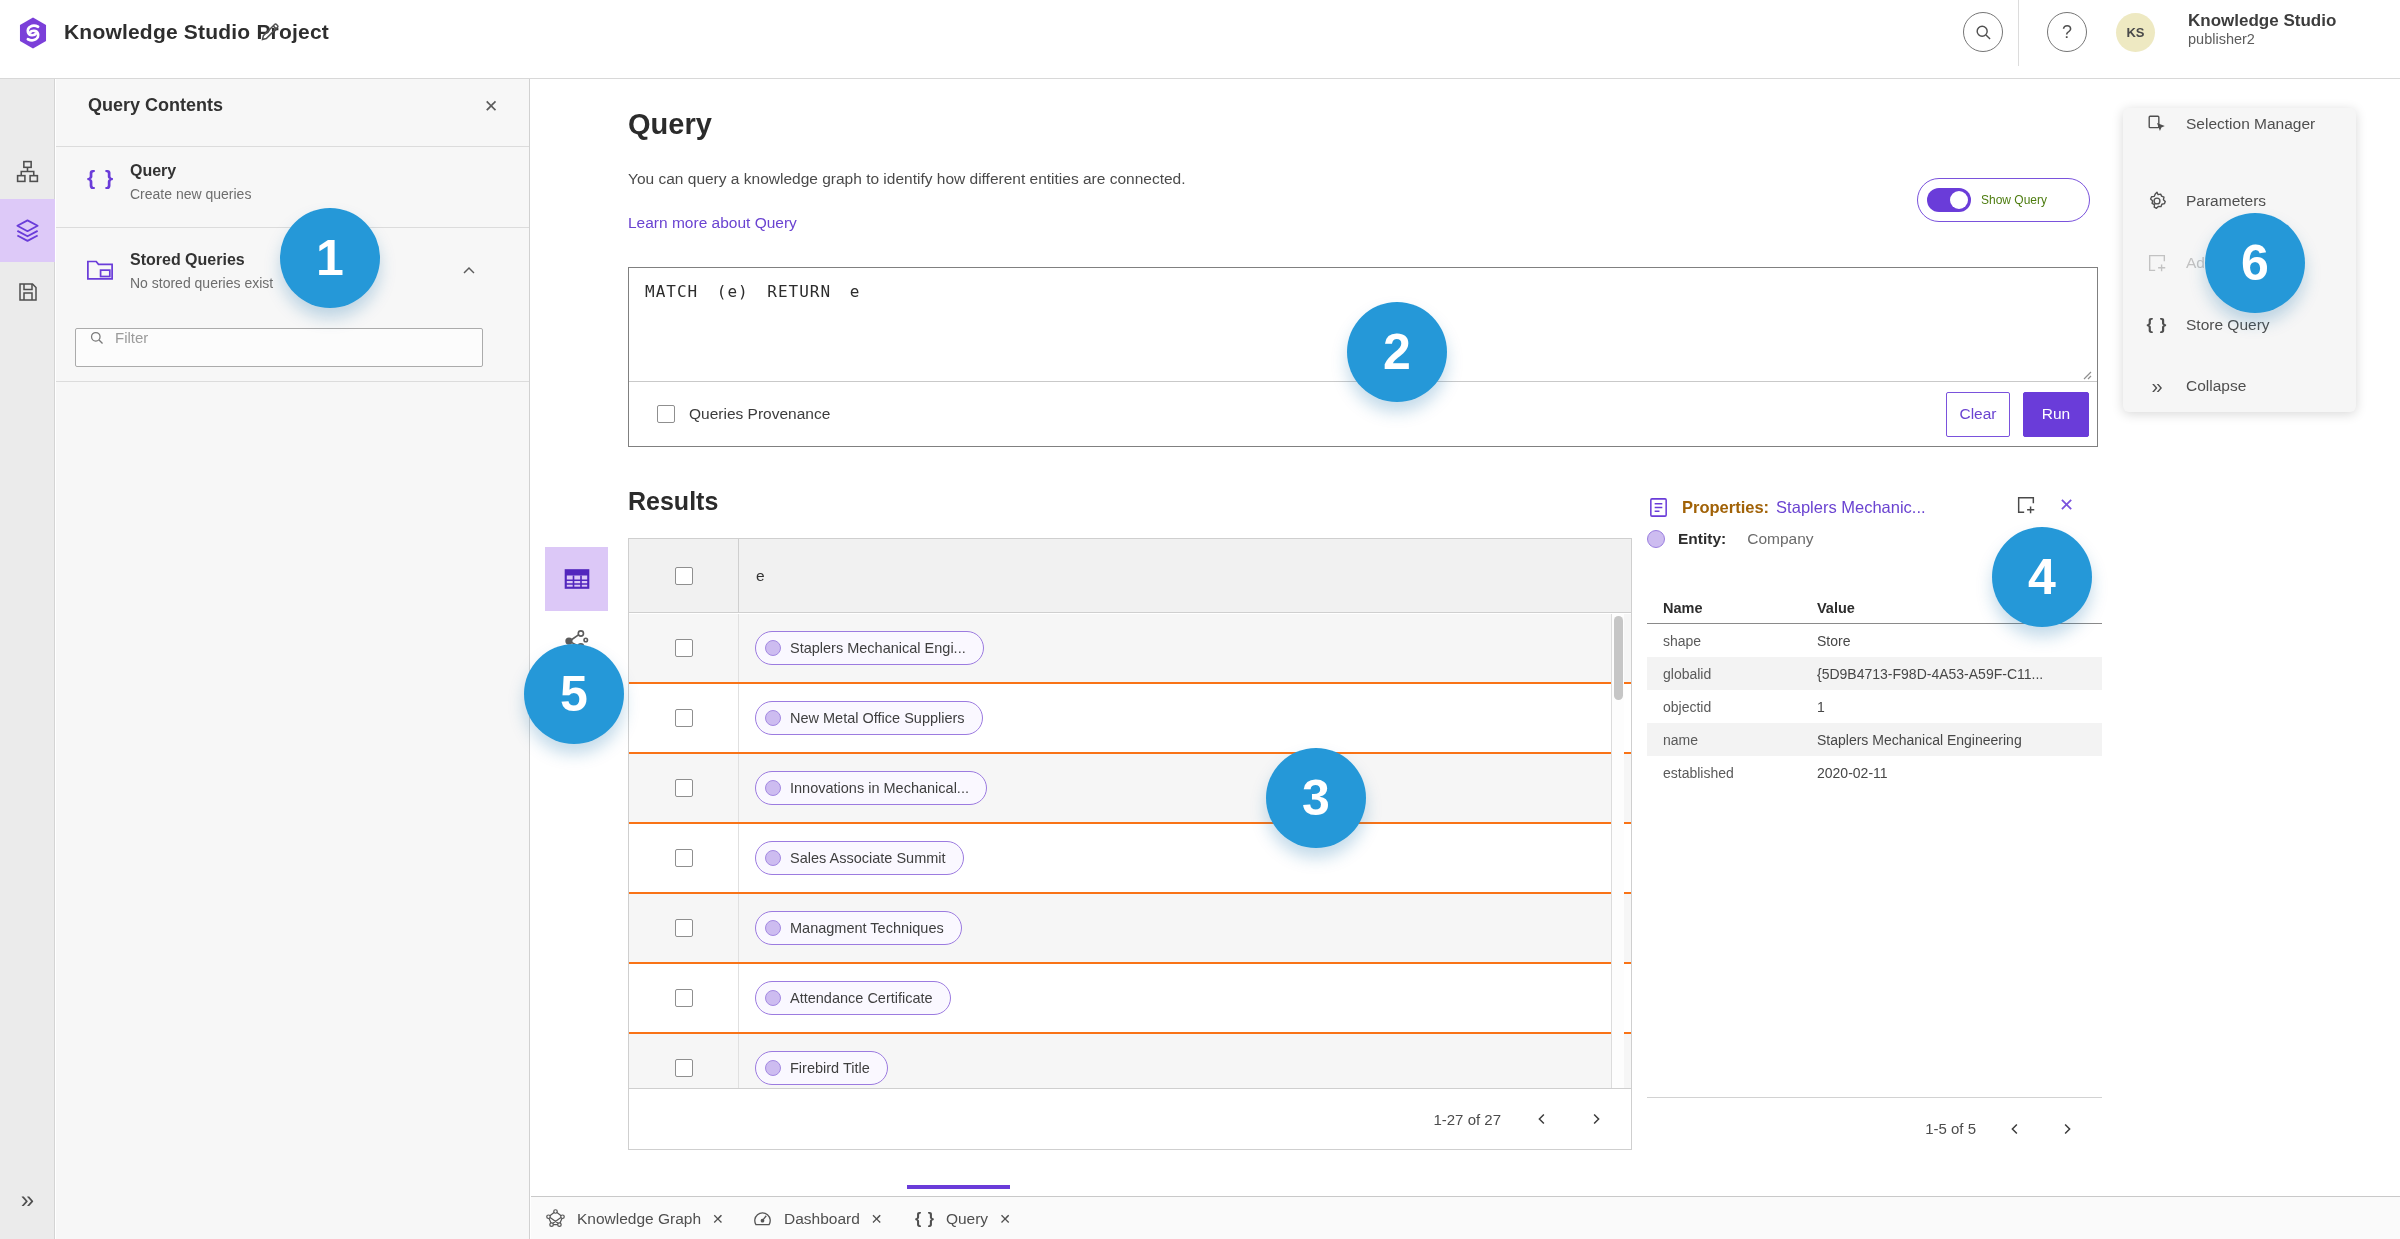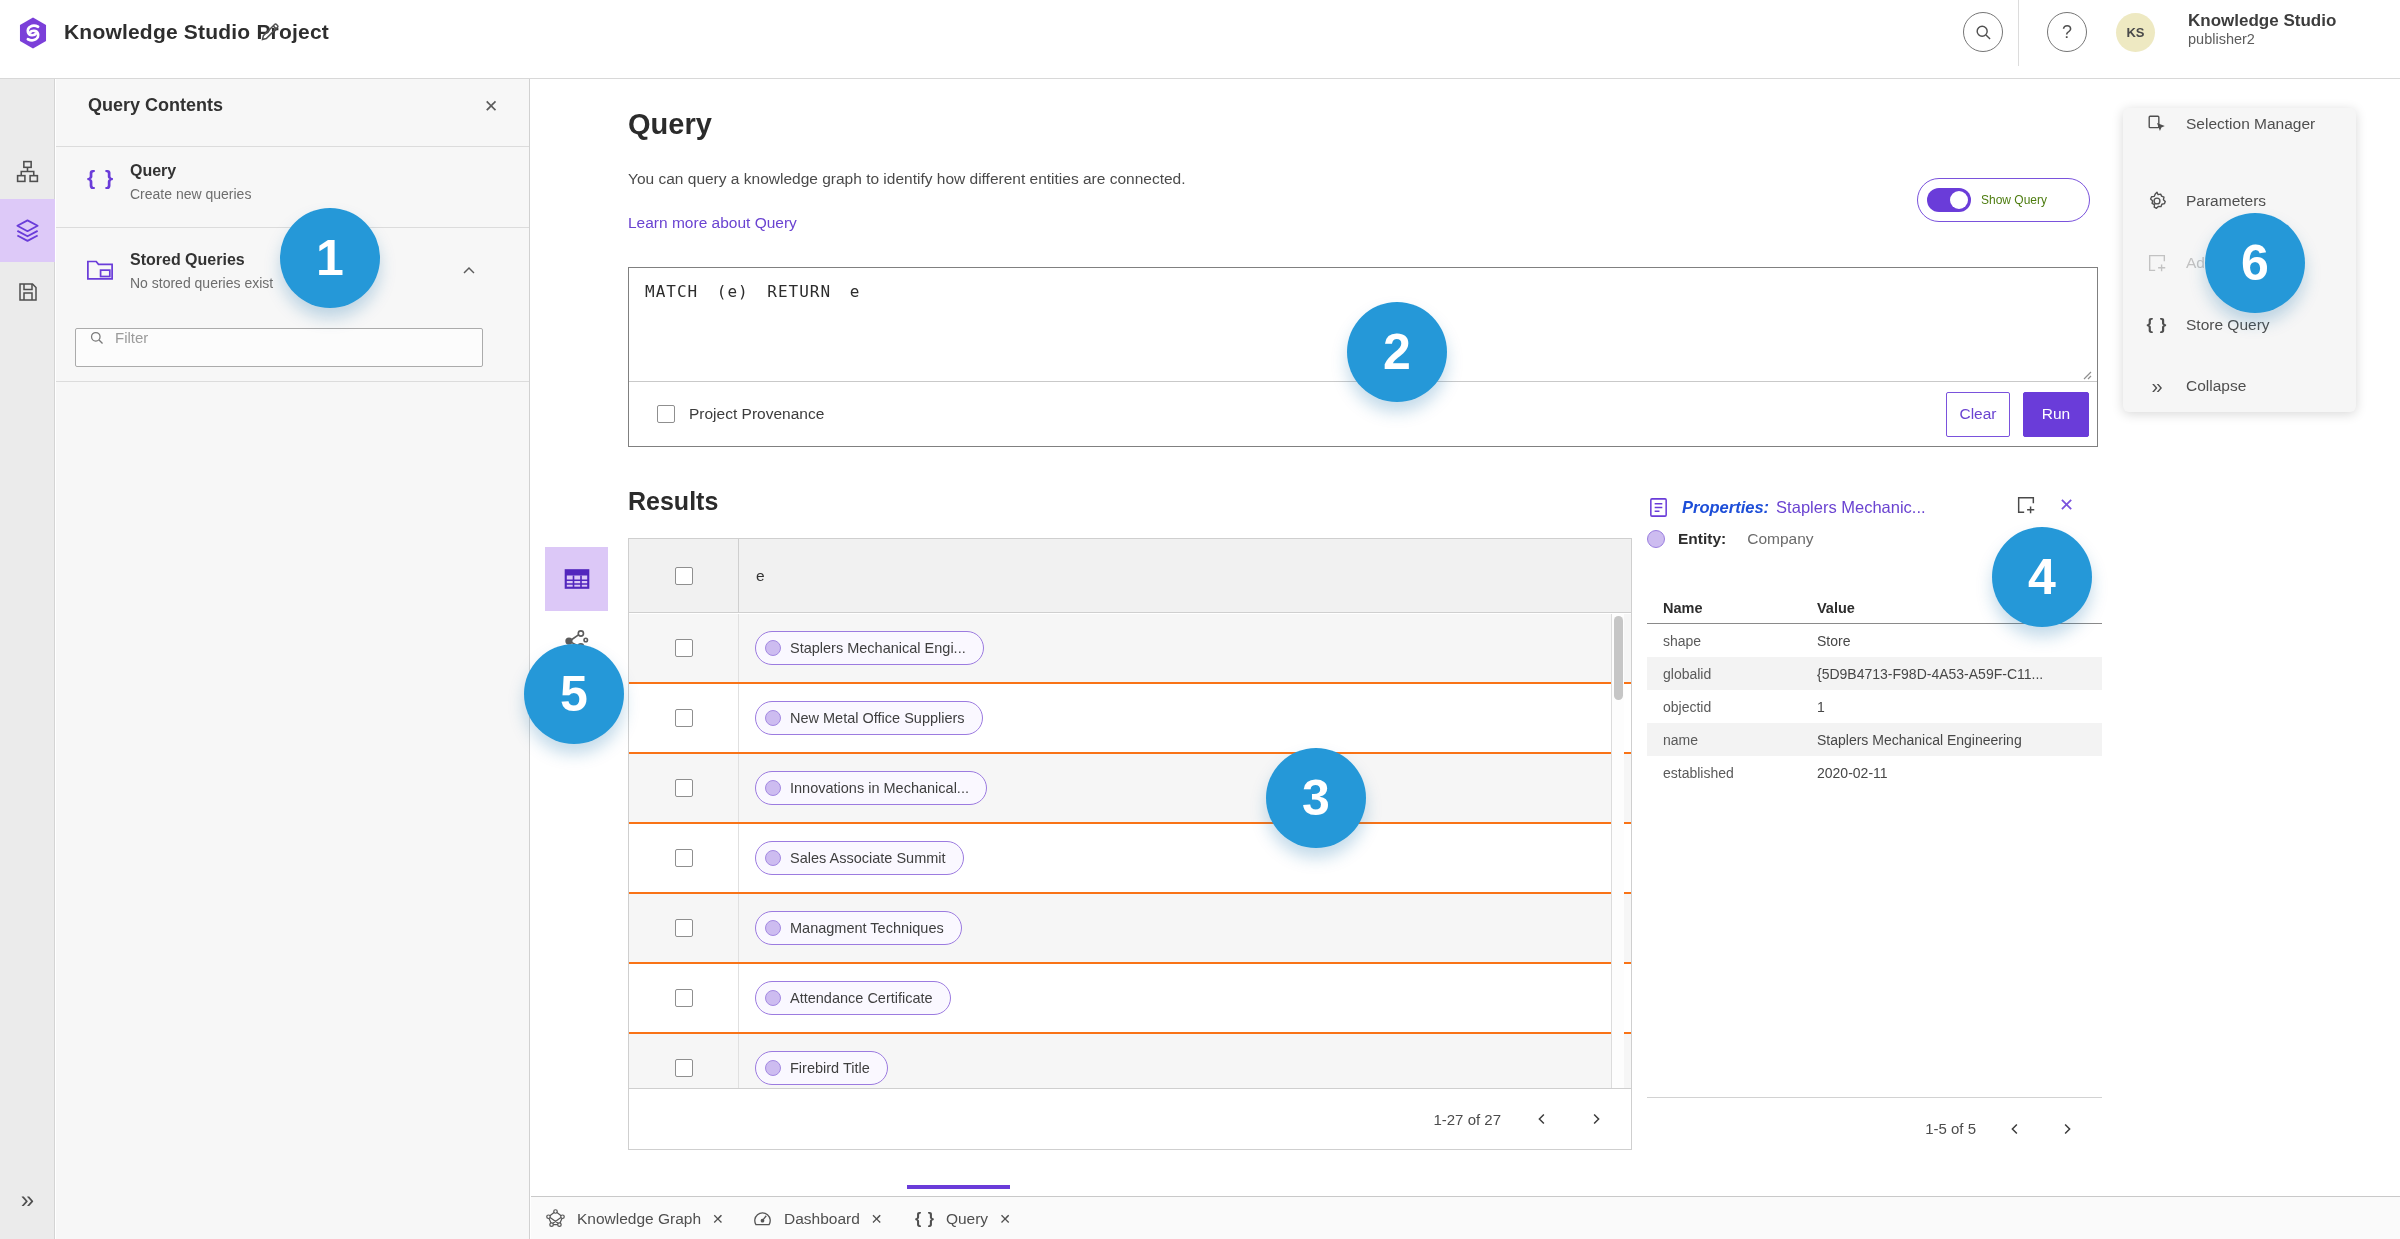--- a/index.html
+++ b/index.html
@@ -86,21 +86,21 @@
   .pill-label { font-size:14.5px; color:#3f3f3f; white-space:nowrap; }
   .scroll-track { position:absolute; right:7px; top:75px; width:13px; height:475px; border-left:1px solid #dcdcdc; background:#fdfdfd; }
   .scroll-thumb { position:absolute; top:2px; left:2px; width:9px; height:84px; border-radius:5px; background:#c6c6c6; cursor:pointer; }
   .rt-footer { position:absolute; bottom:0; left:0; width:100%; height:61px; border-top:1px solid #cfcfcf; background:#fff; display:flex; align-items:center; justify-content:flex-end; gap:28px; padding-right:22px; }
   .pag-text { font-size:15px; color:#4c4c4c; }
   .pag-btn { width:26px; height:26px; display:flex; align-items:center; justify-content:center; color:#3c3c3c; cursor:pointer; }
 
   
   .props-header { left:1647px; top:492px; width:455px; height:30px; display:flex; align-items:center; }
   .props-doc-icon { color:#6a3cd9; margin-right:12px; }
-  .props-label { font-size:16.5px; font-weight:700; color:#1d4ed8;font-style:italic; }
+  .props-label { font-size:16.5px; font-weight:700; color:#a16207; }
   .props-link { font-size:16.5px; color:#6a43d1; margin-left:7px; cursor:pointer; max-width:175px; white-space:nowrap; overflow:hidden; }
   .props-actions { position:absolute; right:28px; top:2px; display:flex; gap:22px; align-items:center; }
   .addto-icon { color:#4a4a4a; cursor:pointer; }
   .props-close { color:#7a52dc; font-size:18px; cursor:pointer; }
   .entity-row { left:1647px; top:530px; display:flex; align-items:center; }
   .entity-dot { width:18px; height:18px; border-radius:50%; background:#cdbcf0; border:1.5px solid #9b7fe0; margin-right:13px; }
   .entity-label { font-size:15.5px; font-weight:700; color:#2d2d2d; }
   .entity-type { font-size:15.5px; color:#6b6b6b; margin-left:21px; }
   .props-table { left:1647px; top:592px; width:455px; }
   .pt-head { display:flex; height:32px; border-bottom:1px solid #8a8a8a; align-items:center; }
@@ -248,21 +248,21 @@
 
 <div class="abs query-box">
   <textarea class="query-editor" spellcheck="false" style="">MATCH (e) RETURN e</textarea>
   <span class="resize-handle">
     <svg width="12" height="12" viewBox="0 0 12 12" stroke="currentColor" stroke-width="1.2">
         <path d="M11 4L4 11M11 8l-3 3"></path>
       </svg>
   </span>
   <div class="query-footer">
     <span class="cb"></span>
-    <span class="prov-label">Project Provenance</span>
+    <span class="prov-label">Queries Provenance</span>
     <span class="footer-spacer"></span>
     <div class="btn btn-clear">Clear</div>
     <div class="btn btn-run">Run</div>
   </div>
 </div>
 
 <div class="abs results-title">Results</div>
 
 <div class="abs view-btn-table">
   <svg width="30" height="30" viewBox="0 0 24 24">

